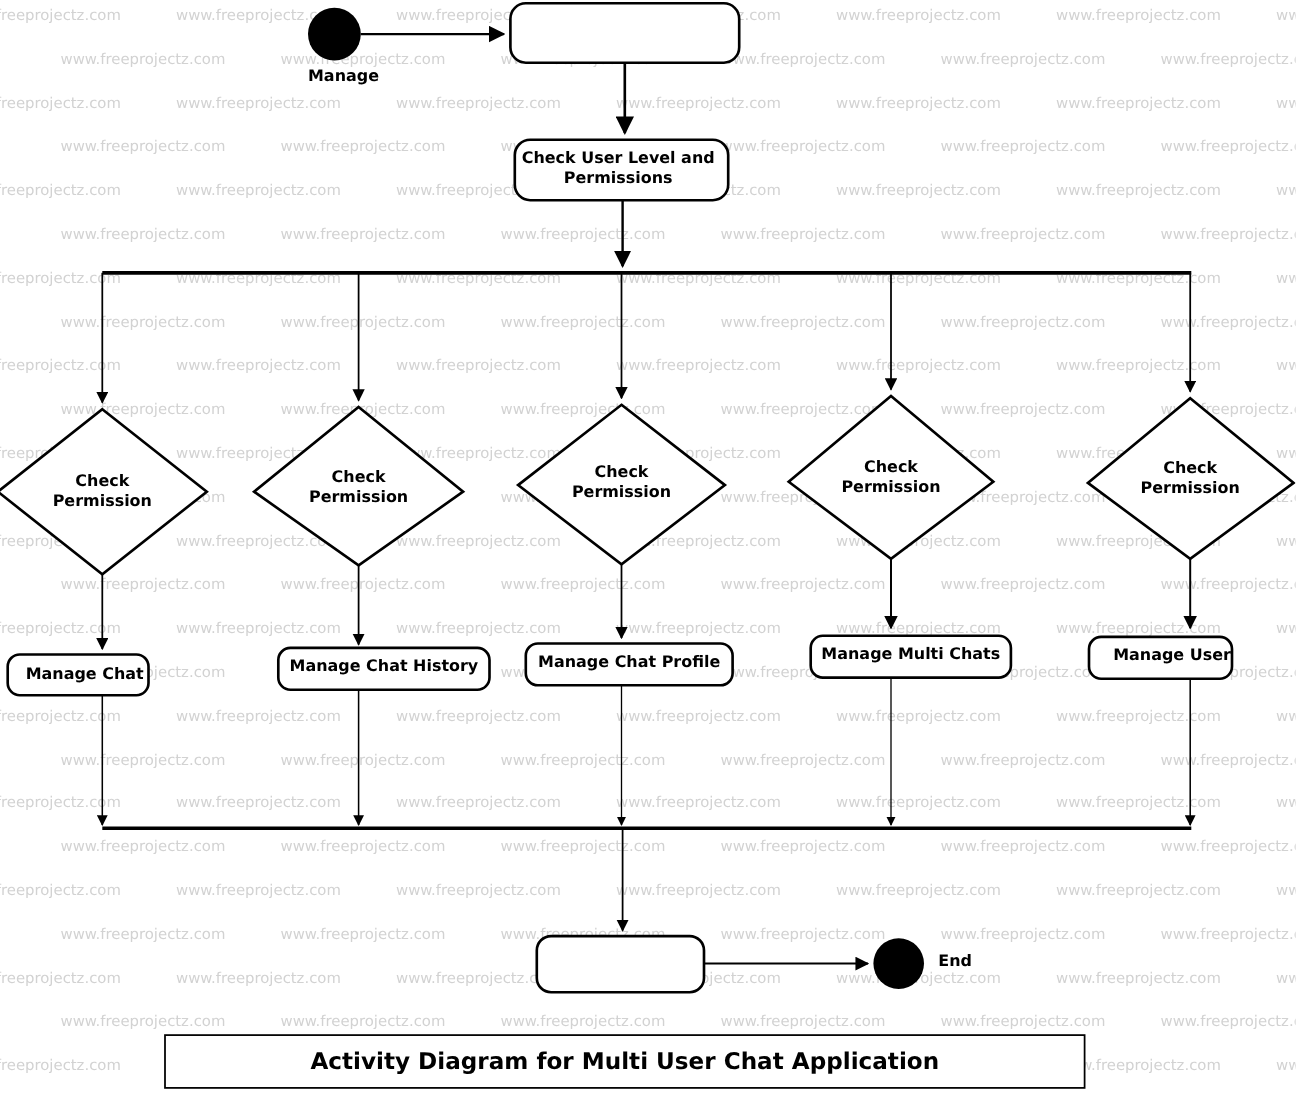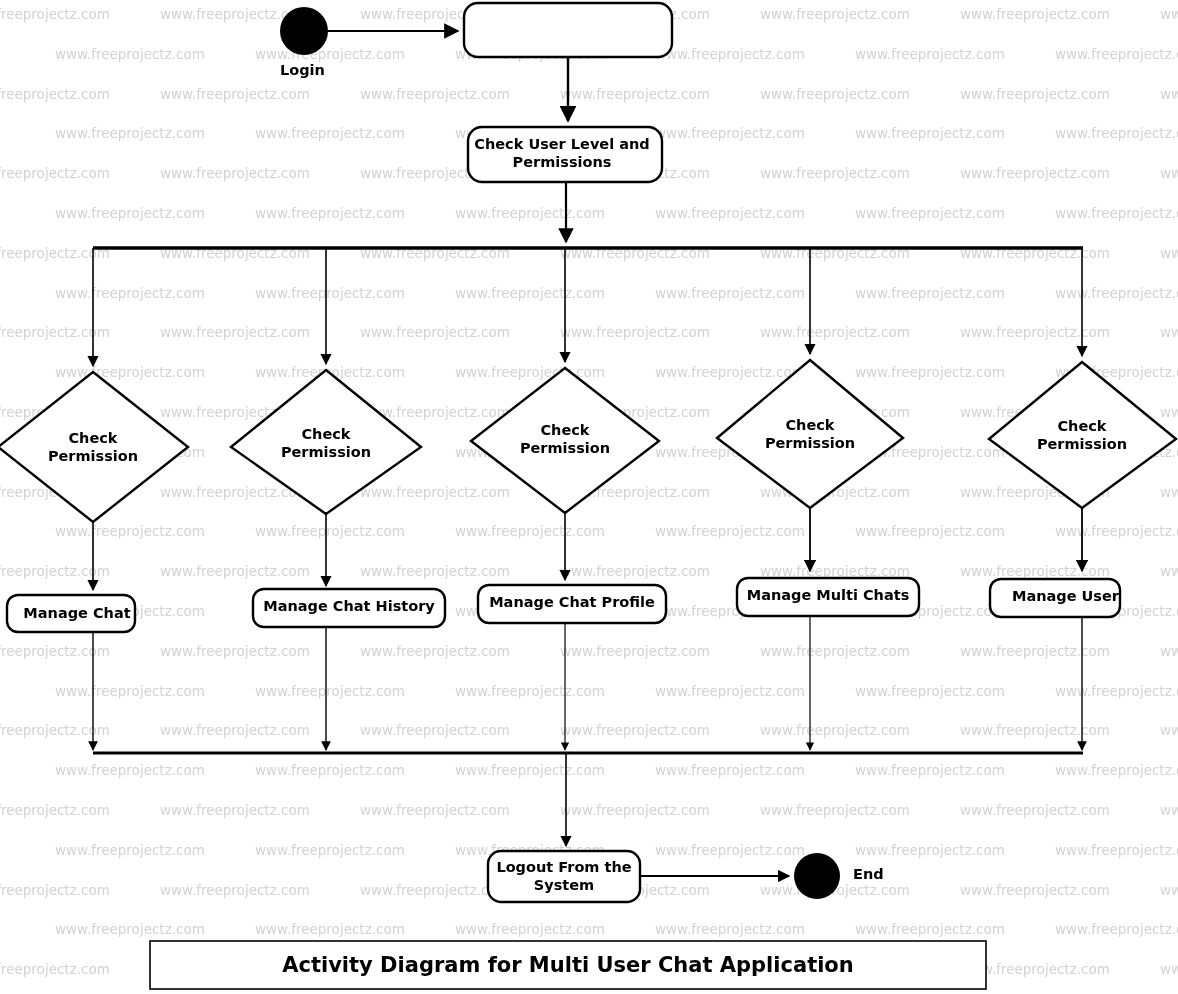--- a/index.html
+++ b/index.html
@@ -306,39 +306,37 @@
 
     <circle cx="817" cy="876" r="23" fill="#000000"></circle>
 
     <rect x="150" y="941" width="836" height="48" fill="#ffffff" stroke="#000000" stroke-width="1.6"></rect>
   </svg>
 
 
   <div class="node-label" style="left:468px; top:136px; width:188px;">Check User Level and
 Permissions</div>
 
-  <div class="small-label" style="left:280px; top:62px;">Login</div>
+  <div class="small-label" style="left:280px; top:62px;">Manage</div>
 
   <div class="node-label" style="left:23px; top:430px; width:140px;">Check
 Permission</div>
   <div class="node-label" style="left:256px; top:426px; width:140px;">Check
 Permission</div>
   <div class="node-label" style="left:495px; top:422px; width:140px;">Check
 Permission</div>
   <div class="node-label" style="left:740px; top:417px; width:140px;">Check
 Permission</div>
   <div class="node-label" style="left:1012px; top:418px; width:140px;">Check
 Permission</div>
 
   <div class="node-label" style="left:7px; top:605px; width:140px;">Manage Chat</div>
   <div class="node-label" style="left:253px; top:598px; width:192px;">Manage Chat History</div>
   <div class="node-label" style="left:478px; top:594px; width:188px;">Manage Chat Profile</div>
   <div class="node-label" style="left:737px; top:587px; width:182px;">Manage Multi Chats</div>
   <div class="node-label" style="left:990px; top:588px; width:151px;">Manage User</div>
 
-  <div class="node-label" style="left:488px; top:859px; width:152px;">Logout From the
-System</div>
 
   <div class="small-label" style="left:853px; top:866px;">End</div>
 
   <div class="caption-text" style="left:150px; top:953px; width:836px;">Activity Diagram for Multi User Chat Application</div>
 
 </div>
 
 </body></html>

